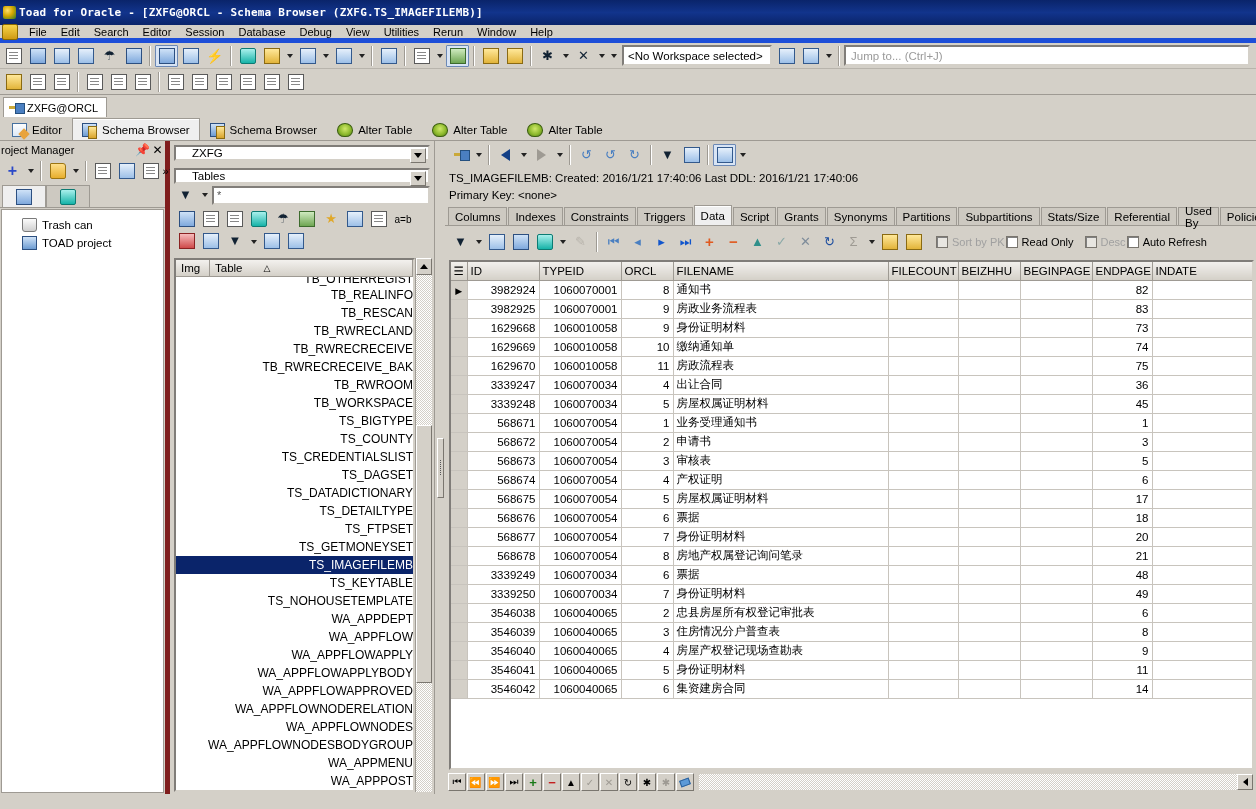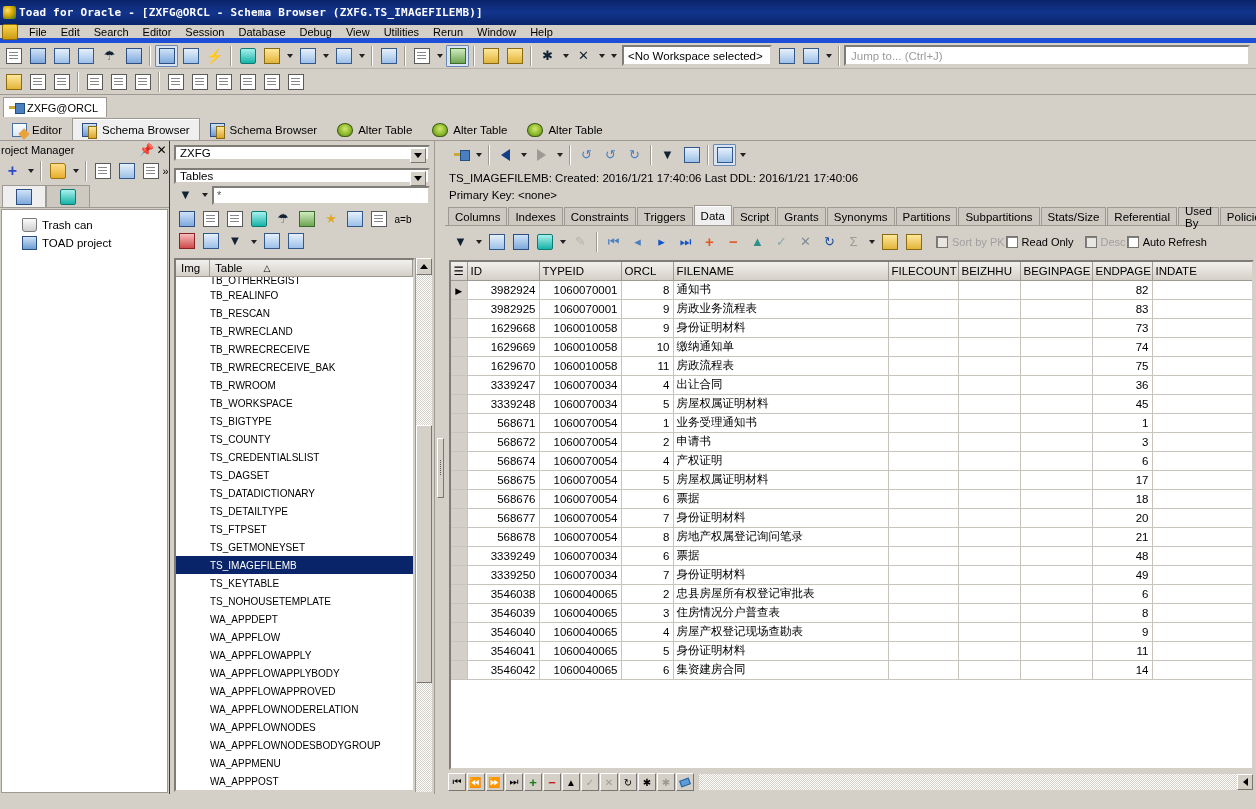--- a/index.html
+++ b/index.html
@@ -96,56 +96,56 @@
   .di.editor { background: linear-gradient(to bottom,#fdfdfd,#dce8f6); border: 1px solid #46709f; position: relative; }
   .di.editor::after { content: ""; position: absolute; right: -2px; bottom: -2px; width: 8px; height: 8px; background: #e8a33d; transform: rotate(45deg); }
   .di.sb { background: linear-gradient(to bottom,#cfe2f7,#6d9cd2); border: 1px solid #2c4f80; position: relative; }
   .di.sb::after { content: ""; position: absolute; right: -1px; top: 2px; width: 7px; height: 11px; background: linear-gradient(to bottom,#ffe89a,#d9a42b); border: 1px solid #8a6a12; }
   .di.alter { width: 16px; height: 14px; background: radial-gradient(ellipse at 50% 40%, #cfe86a 0%, #8fbb2e 55%, #4e7a14 100%); border-radius: 50% 50% 45% 45%; border: 1px solid #3c5f10; }
 
   
   .body-row { display: flex; height: 653px; }
 
   
-  .pm { width: 170px; background: #d4d0c8; border-right: 1px solid #7f1d1d; display: flex; flex-direction: column; }
+  .pm { width: 170px; background: #d4d0c8; border-right: 5px solid #7f1d1d; display: flex; flex-direction: column; }
   .pm-title { height: 17px; display: flex; align-items: center; font-size: 11px; padding-left: 1px; }
   .pm-title .t { flex: 1; white-space: nowrap; overflow: hidden; }
   .pm-title .pin, .pm-title .x { width: 15px; text-align: center; font-size: 12px; color: #000; }
   .pm-tb { height: 26px; display: flex; align-items: center; gap: 1px; padding: 0 1px; }
   .pm-tabs { height: 24px; display: flex; align-items: flex-end; padding-left: 2px; border-bottom: 1px solid #9e9a93; }
   .pm-tab { width: 44px; height: 22px; display: flex; align-items: center; justify-content: center;
             border: 1px solid #9e9a93; border-bottom: none; background: #cdc9c1; }
   .pm-tab.active { background: #efefef; }
   .pm-tree { flex: 1; background: #fff; border: 1px solid #9e9a93; margin: 1px; padding: 6px 2px; }
   .tnode { display: flex; align-items: center; gap: 5px; padding: 2px 2px 2px 18px; font-size: 11.5px; position: relative; }
   .tnode .tico { width: 15px; height: 14px; flex: 0 0 auto; }
   .tico.trash { background: linear-gradient(to bottom,#fbfbfb,#cfcfcf); border: 1px solid #7a7a7a; border-radius: 1px 1px 3px 3px; }
   .tico.proj { background: linear-gradient(to bottom,#cfe2f7,#6d9cd2); border: 1px solid #2c4f80; }
 
   
   .sbleft { width: 265px; background: #d4d0c8; display: flex; flex-direction: column; border-right: 1px solid #9e9a93; }
   .cmb { height: 21px; margin: 4px 4px 0 4px; background: #fff; border: 2px inset #d4d0c8;
-         display: flex; align-items: center; font-size: 11.5px; padding-left: 4px; position: relative; }
+         display: flex; align-items: center; font-size: 11.5px; padding-left: 16px; position: relative; }
   .cmb .arrow { position: absolute; right: 2px; top: 1px; width: 16px; height: 15px; background: #d4d0c8;
                 border: 1px solid #fff; border-right-color: #7a766f; border-bottom-color: #7a766f;
                 display: flex; align-items: center; justify-content: center; }
   .cmb .arrow::after { content: ""; border-left: 4px solid transparent; border-right: 4px solid transparent; border-top: 5px solid #000; }
   .filt-row { height: 28px; display: flex; align-items: center; gap: 2px; padding: 0 4px; }
   .filt-in { flex: 1; height: 19px; background: #fff; border: 2px inset #d4d0c8; font-size: 11px; padding-left: 3px; display: flex; align-items: center; color: #555; }
   .sb-icons { padding: 3px 4px 2px 6px; display: flex; flex-wrap: wrap; gap: 2px; width: 255px; }
   .sbi { width: 22px; height: 20px; display: flex; align-items: center; justify-content: center; }
   .lst-wrap { flex: 1; margin: 3px 2px 2px 4px; display: flex; }
   .lst { flex: 1; background: #fff; border: 2px inset #d4d0c8; display: flex; flex-direction: column; overflow: hidden; }
   .lst-head { height: 17px; display: flex; background: #d4d0c8; border-bottom: 1px solid #9e9a93; font-size: 11.5px; }
   .lst-head .c { display: flex; align-items: center; padding-left: 5px; border-right: 1px solid #9e9a93;
                  background: linear-gradient(to bottom,#f3f1ee,#d4d0c8); }
   .lst-head .c.img { width: 34px; }
   .lst-head .c.tbl { flex: 1; gap: 21px; }
   .lst-body { flex: 1; overflow: hidden; position: relative; }
-  .lrow { height: 18px; display: flex; align-items: center; padding-left: 34px; font-size: 10px; white-space: nowrap; }
+  .lrow { height: 18px; display: flex; align-items: center; padding-left: 34px; font-size: 12px; white-space: nowrap; justify-content: flex-end; }
   .lrow.sel { background: #0a246a; color: #fff; }
   .lrow.clip { height: 9px; overflow: hidden; align-items: flex-end; }
 
   
   .vsb { width: 17px; background: repeating-conic-gradient(#fff 0% 25%, #d4d0c8 0% 50%) 0 0/2px 2px;
          display: flex; flex-direction: column; border-left: 1px solid #9e9a93; }
   .sb-btn { height: 17px; background: #d4d0c8; border: 1px solid #fff; border-right-color: #7a766f; border-bottom-color: #7a766f;
             display: flex; align-items: center; justify-content: center; flex: 0 0 auto; }
   .sb-btn::after { content: ""; border-left: 4px solid transparent; border-right: 4px solid transparent; border-bottom: 5px solid #000; }
   .sb-thumb { background: #d4d0c8; border: 1px solid #fff; border-right-color: #7a766f; border-bottom-color: #7a766f; }
@@ -904,20 +904,32 @@
                 <td class="num">2</td>
                 <td class="cn">申请书</td>
                 <td class="num"></td>
                 <td></td>
                 <td class="num"></td>
                 <td class="num">3</td>
                 <td></td>
               </tr>
               <tr>
                 <td class="ind"></td>
+                <td class="num">568673</td>
+                <td class="num">1060070054</td>
+                <td class="num">3</td>
+                <td class="cn">审核表</td>
+                <td class="num"></td>
+                <td></td>
+                <td class="num"></td>
+                <td class="num">5</td>
+                <td></td>
+              </tr>
+              <tr>
+                <td class="ind"></td>
                 <td class="num">568674</td>
                 <td class="num">1060070054</td>
                 <td class="num">4</td>
                 <td class="cn">产权证明</td>
                 <td class="num"></td>
                 <td></td>
                 <td class="num"></td>
                 <td class="num">6</td>
                 <td></td>
               </tr>

